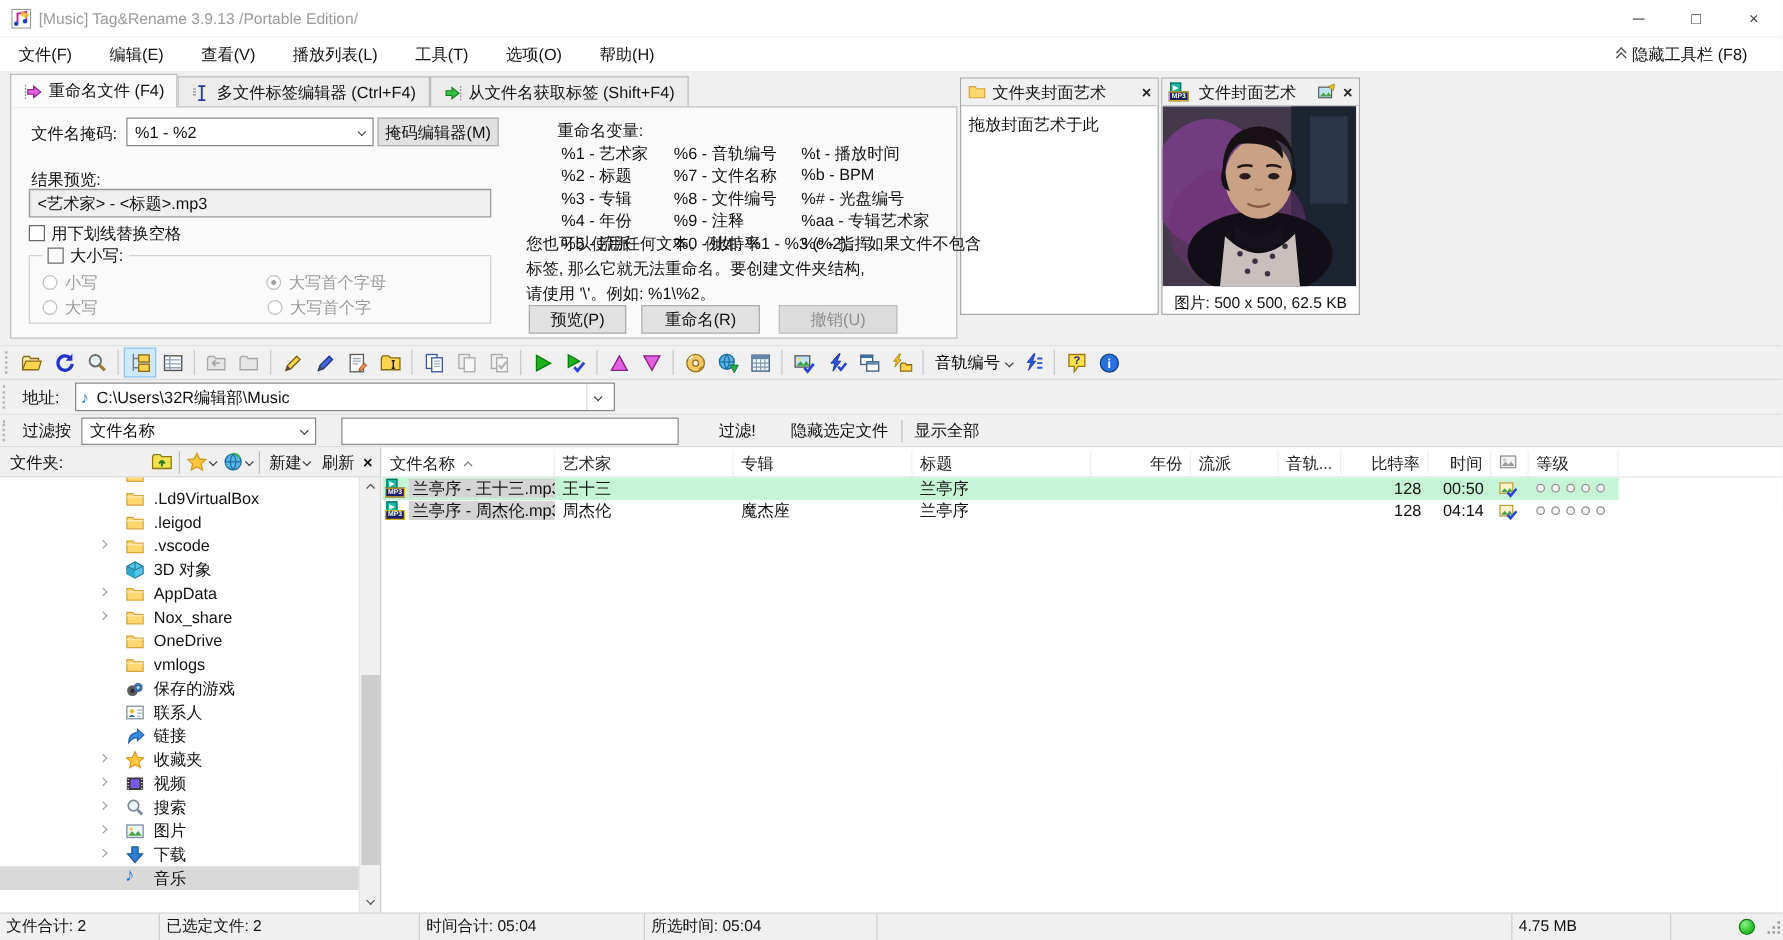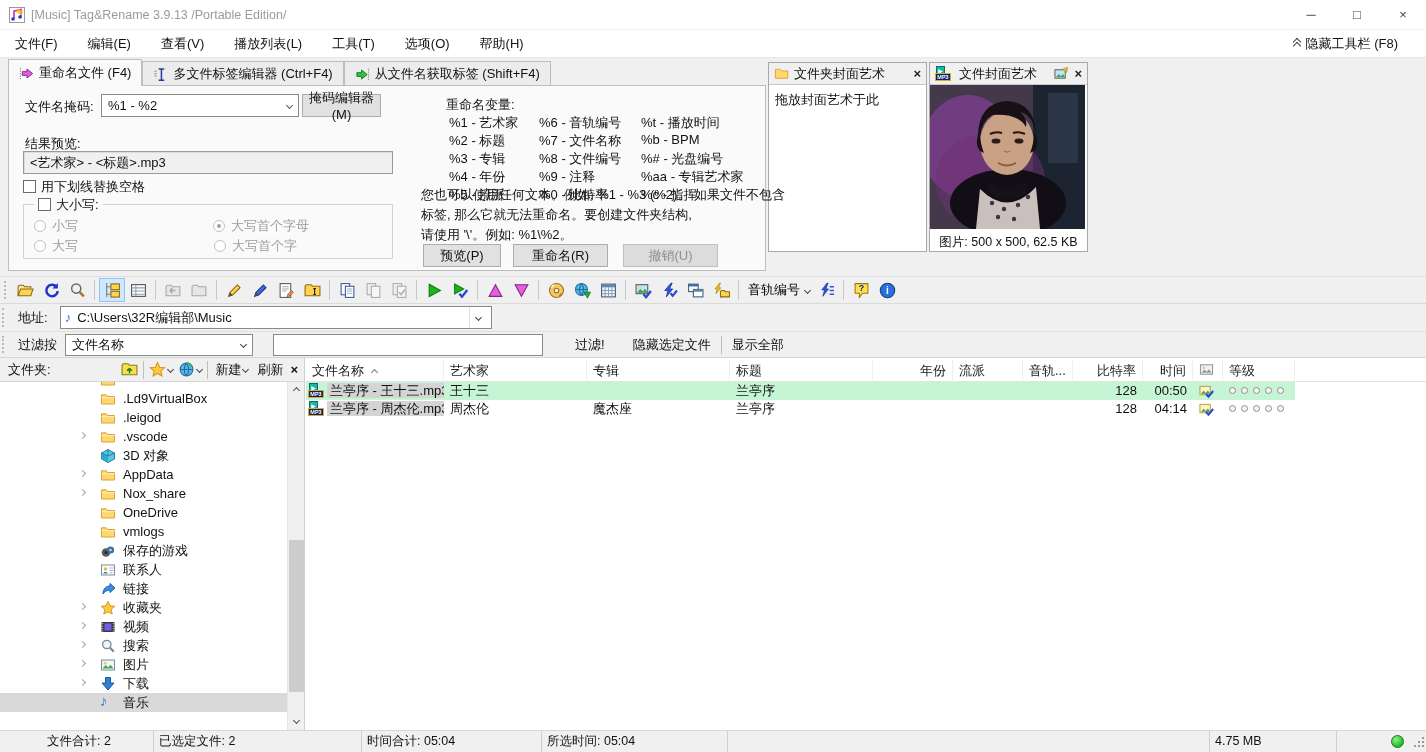--- a/index.html
+++ b/index.html
@@ -194,21 +194,21 @@
         <span>从文件名获取标签 (Shift+F4)</span>
       </div>
     </div>
 
   <div class="tabpage">
     <span class="lbl" style="left:16px; top:12px;">文件名掩码:</span>
     <div class="combo" style="left:92px; top:8px; width:198px; height:23px;">
       <span class="val">%1 - %2</span>
       <span class="chev down sm"></span>
     </div>
-    <div class="pushbtn" style="left:293px; top:8px; width:79px; height:23px;">掩码编辑器(M)</div>
+    <div class="pushbtn" style="left:293px; top:8px; width:97px; height:23px;">掩码编辑器(M)</div>
 
     <span class="lbl" style="left:16px; top:49px;">结果预览:</span>
     <div class="sunken" style="left:14px; top:65px; width:370px; height:23px;">
       <span>&lt;艺术家&gt; - &lt;标题&gt;.mp3</span>
     </div>
 
     <span class="lbl" style="left:14px; top:92px;"><span class="cb"></span><span>用下划线替换空格</span></span>
 
     <div class="groupbox" style="left:14px; top:118px; width:370px; height:55px;">
       <span class="grouplegend"><span class="cb"></span><span>大小写:</span></span>
@@ -868,21 +868,21 @@
               <span></span>
               <span></span>
               <span></span>
             </span></div>
         </div>
       </div>
   </div>
 </div>
 
 <div class="statusbar">
-  <span class="seg" style="width:112px;margin-left:42px;">文件合计: 2</span>
+  <span class="seg" style="width:128px;">文件合计: 2</span>
   <span class="seg" style="width:208px;">已选定文件: 2</span>
   <span class="seg" style="width:180px;">时间合计: 05:04</span>
   <span class="seg" style="width:186px;">所选时间: 05:04</span>
   <span class="seg flex"></span>
   <span class="seg size">4.75 MB</span>
   <span class="seg flex" style="max-width:40px;"></span>
   <span class="greendot"></span>
   <span class="sizegrip"></span>
 </div>
 

